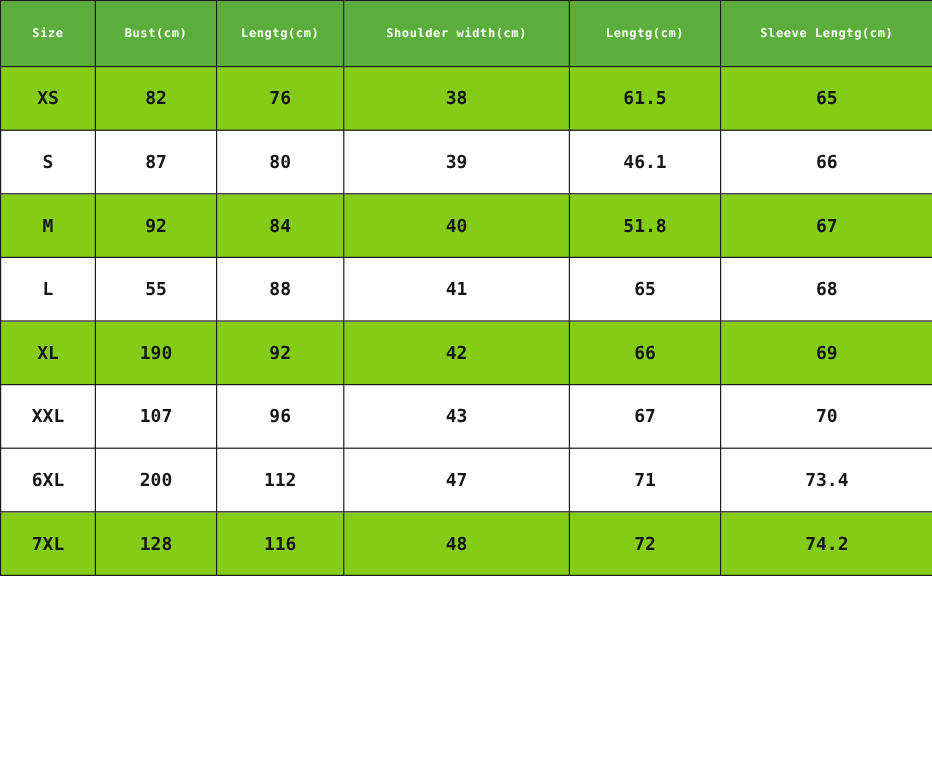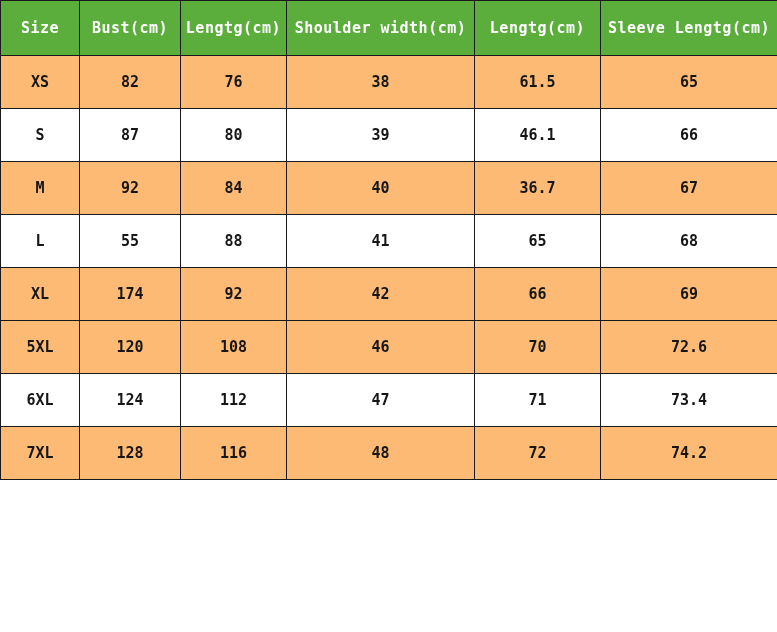--- a/index.html
+++ b/index.html
@@ -23,33 +23,33 @@
     border: 1px solid #1a1a1a;
     text-align: center;
     vertical-align: middle;
     padding: 0;
     margin: 0;
   }
   .size-table thead th {
     background: #5cae3c;
     color: #ffffff;
     height: 54px;
-    font-size: 15px;
+    font-size: 10px;
     font-weight: bold;
     letter-spacing: 0.5px;
     white-space: nowrap;
   }
   .size-table tbody td {
     height: 52px;
     font-size: 15px;
     font-weight: bold;
     color: #161616;
   }
   .size-table tbody tr.row-alt td {
-    background: #fdba74;
+    background: #84cc16;
   }
   .size-table tbody tr.row-plain td {
     background: #ffffff;
   }
   
   col.c0 { width: 79px; }
   col.c1 { width: 101px; }
   col.c2 { width: 106px; }
   col.c3 { width: 188px; }
   col.c4 { width: 126px; }
@@ -92,50 +92,50 @@
         <td>80</td>
         <td>39</td>
         <td>46.1</td>
         <td>66</td>
       </tr>
       <tr class="row-alt">
         <td>M</td>
         <td>92</td>
         <td>84</td>
         <td>40</td>
-        <td>36.7</td>
+        <td>51.8</td>
         <td>67</td>
       </tr>
       <tr class="row-plain">
         <td>L</td>
         <td>55</td>
         <td>88</td>
         <td>41</td>
         <td>65</td>
         <td>68</td>
       </tr>
       <tr class="row-alt">
         <td>XL</td>
-        <td>174</td>
+        <td>190</td>
         <td>92</td>
         <td>42</td>
         <td>66</td>
         <td>69</td>
       </tr>
-      <tr class="row-alt">
-        <td>5XL</td>
-        <td>120</td>
-        <td>108</td>
-        <td>46</td>
+      <tr class="row-plain">
+        <td>XXL</td>
+        <td>107</td>
+        <td>96</td>
+        <td>43</td>
+        <td>67</td>
         <td>70</td>
-        <td>72.6</td>
       </tr>
       <tr class="row-plain">
         <td>6XL</td>
-        <td>124</td>
+        <td>200</td>
         <td>112</td>
         <td>47</td>
         <td>71</td>
         <td>73.4</td>
       </tr>
       <tr class="row-alt">
         <td>7XL</td>
         <td>128</td>
         <td>116</td>
         <td>48</td>

